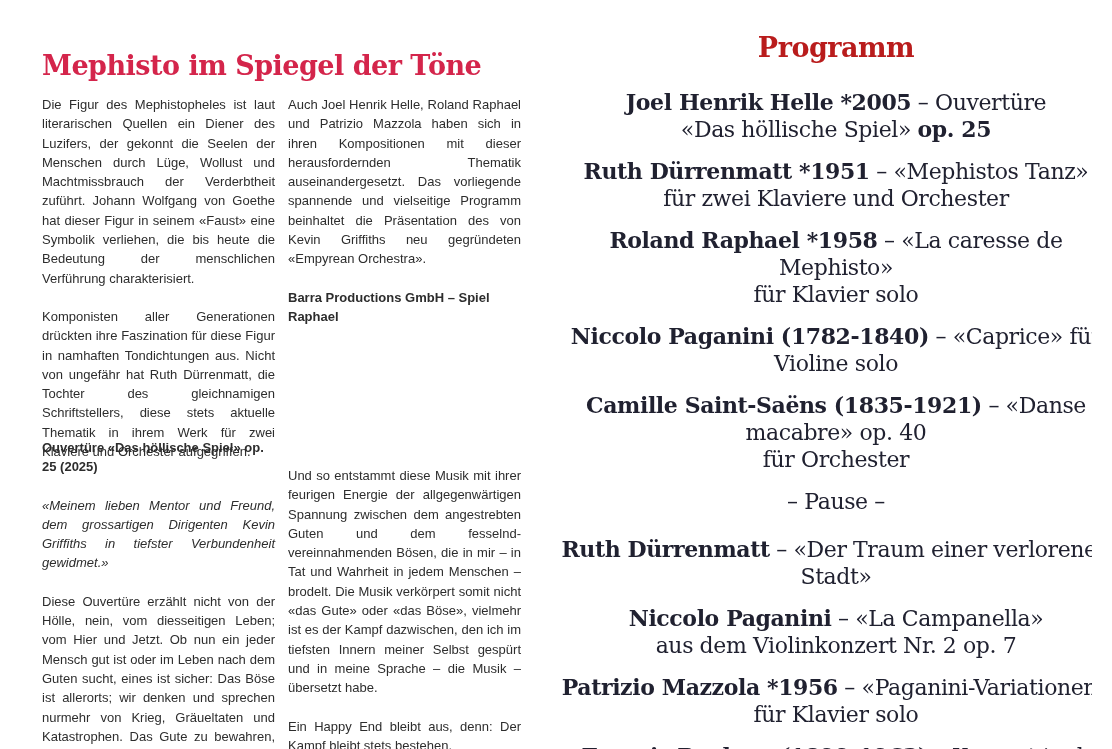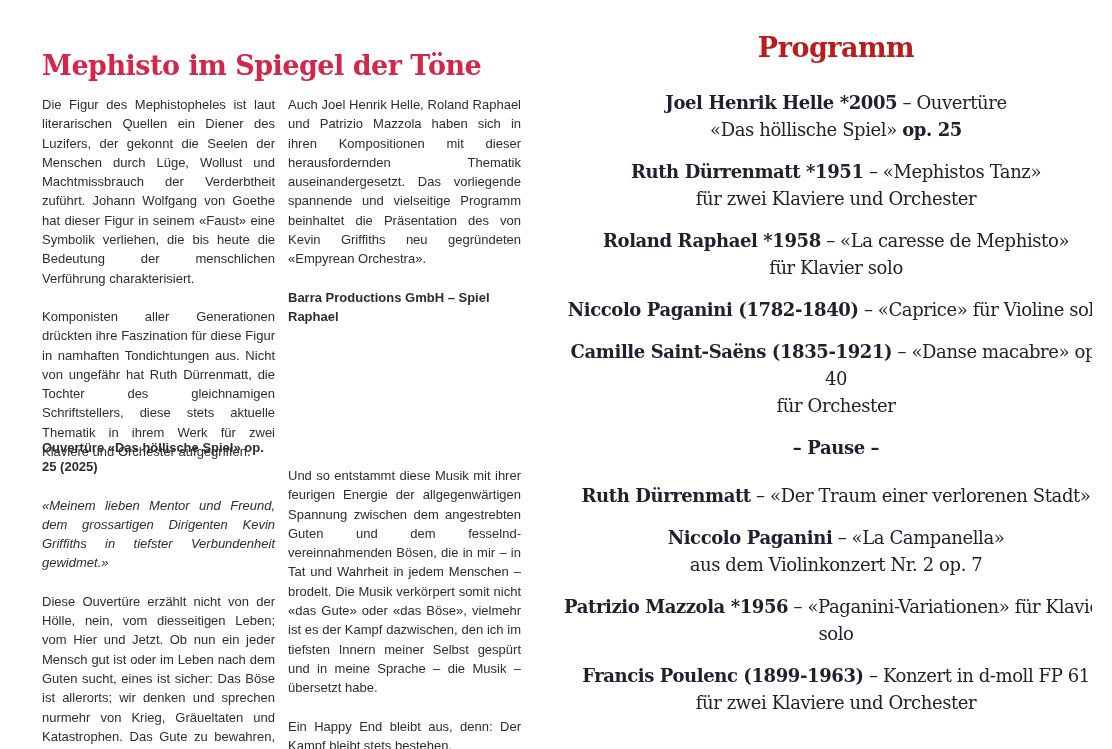--- a/index.html
+++ b/index.html
@@ -58,27 +58,27 @@
     color: #202130;
   }
   .program-title {
     font-weight: 700;
     font-size: 27px;
     letter-spacing: -0.5px;
     color: #b91c1c;
     margin: 0 0 26px 0;
   }
   .program-item {
-    font-size: 18px;
+    font-size: 22px;
     line-height: 27px;
     letter-spacing: -0.4px;
     margin: 0 0 15px 0;
   }
   .program-item .b { font-weight: 700; }
-  .program-pause { margin-top: 15px; margin-bottom: 21px; font-weight: bold; }
+  .program-pause { margin-top: 15px; margin-bottom: 21px; }
 </style>
 </head>
 <body>
 
 <div id="page">
 
   <h1 class="page-title">Mephisto im Spiegel der Töne</h1>
 
   <div id="col1-top" class="textblock">
     <p>Die Figur des Mephistopheles ist laut literarischen Quellen ein Diener des Luzifers, der gekonnt die Seelen der Menschen durch Lüge, Wollust und Machtmissbrauch der Verderbtheit zuführt. Johann Wolfgang von Goethe hat dieser Figur in seinem «Faust» eine Symbolik verliehen, die bis heute die Bedeutung der menschlichen Verführung charakterisiert.</p>

